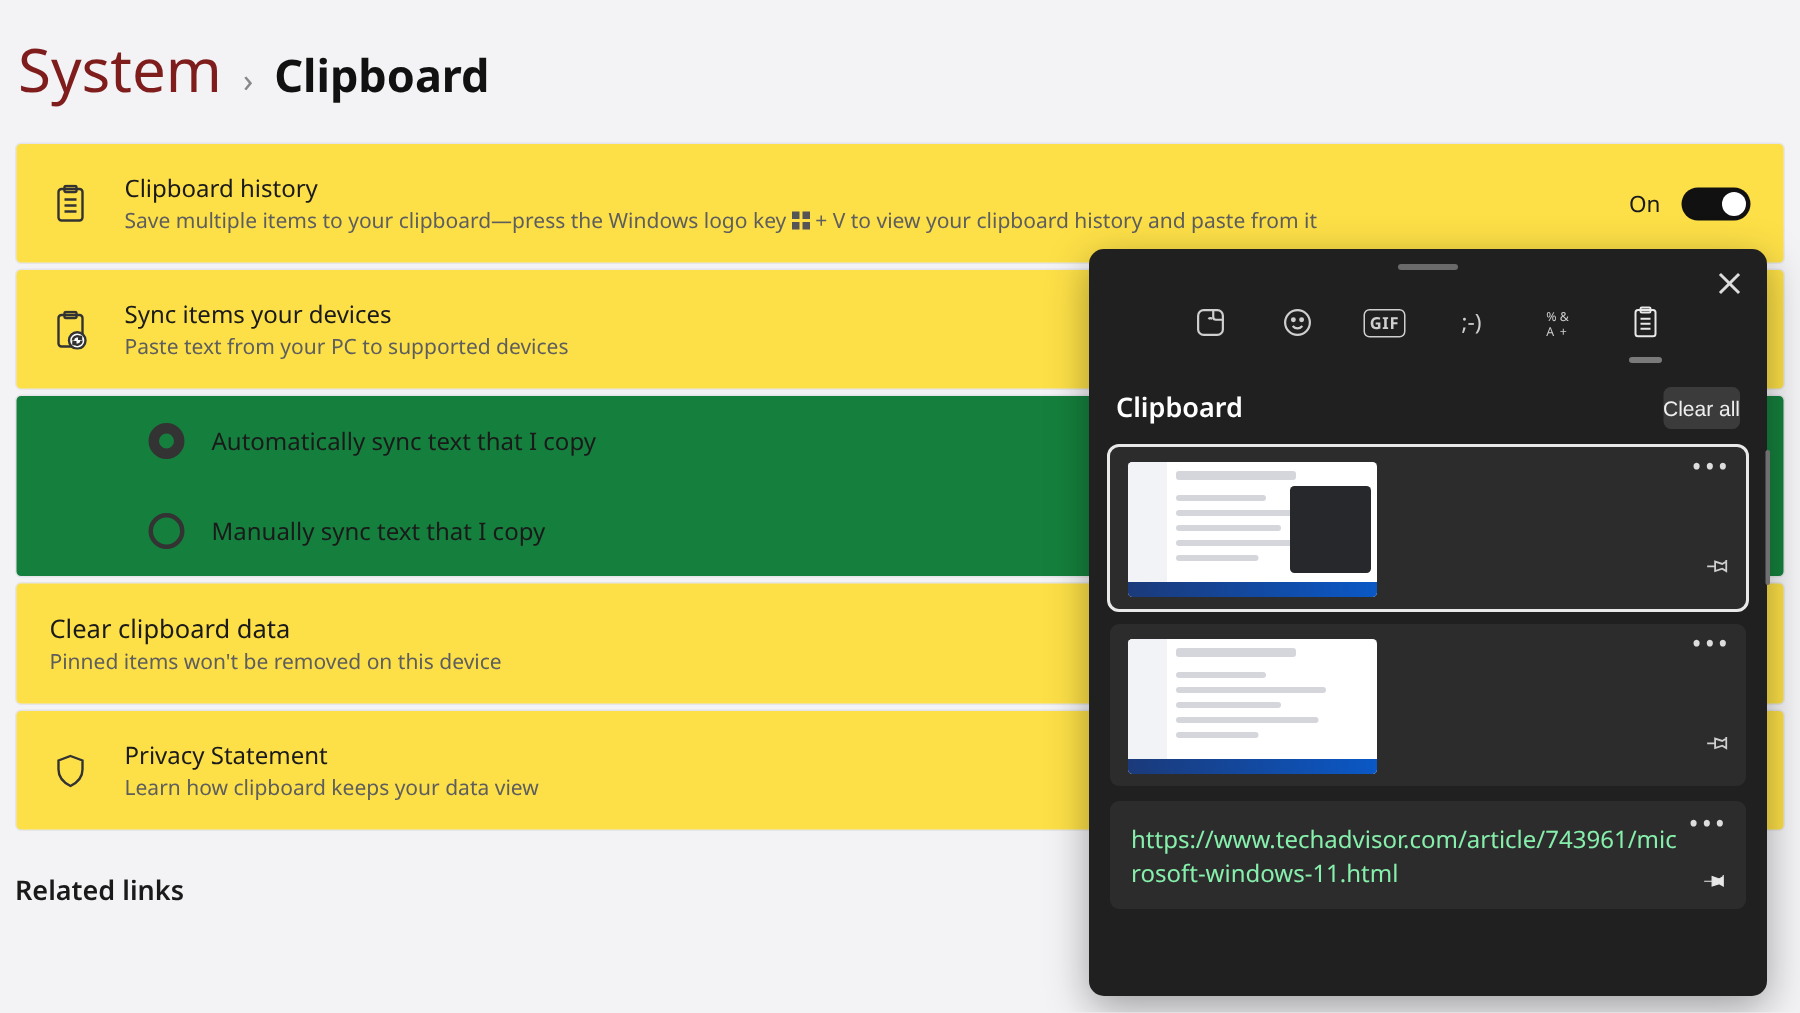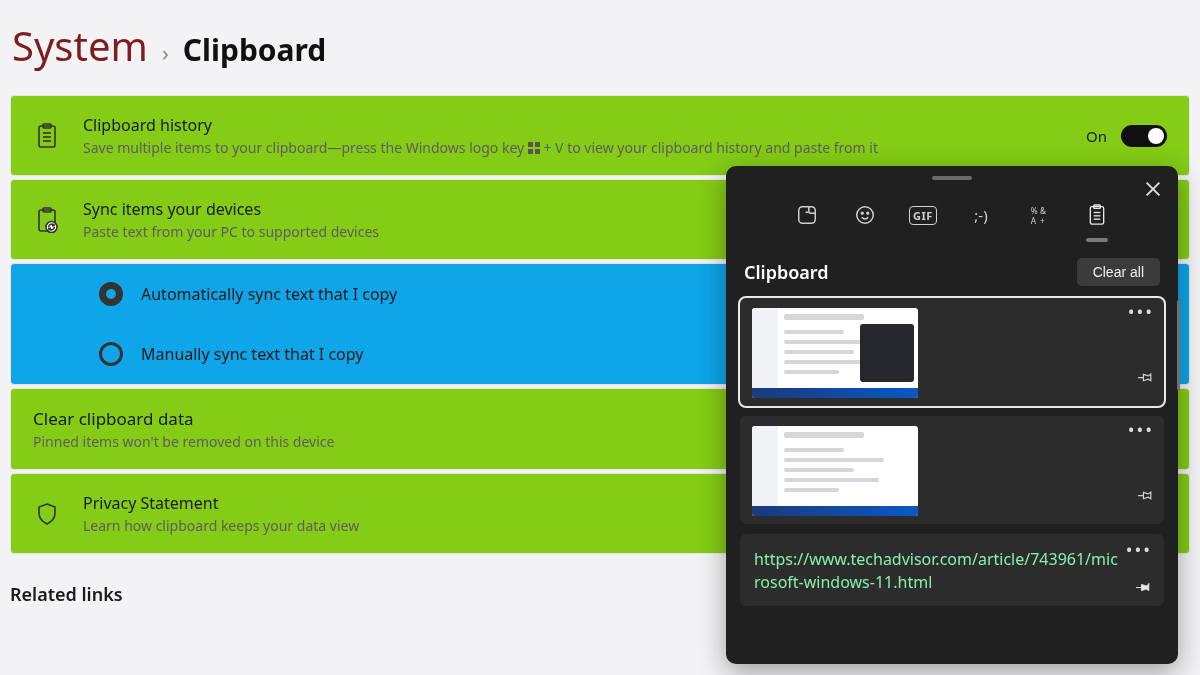--- a/index.html
+++ b/index.html
@@ -37,21 +37,21 @@
     color: #111;
   }
 
   .cards {
     padding: 0 10px;
     display: flex;
     flex-direction: column;
     gap: 3px;
   }
   .card {
-    background: #84cc16;
+    background: #fde047;
     border: 1px solid #e6e6ea;
     border-radius: 4px;
     padding: 18px 22px;
     display: flex;
     align-items: center;
     gap: 22px;
   }
   .card .icon-slot {
     width: 28px;
     display:flex;
@@ -77,21 +77,21 @@
   .toggle-area { display:flex; align-items:center; gap:14px; }
   .toggle-label { font-size:15px; }
   .toggle {
     width:46px; height:22px; border-radius:11px; background:#111; position:relative; cursor:pointer;
   }
   .toggle::after {
     content:""; position:absolute; right:3px; top:3px; width:16px; height:16px; border-radius:50%; background:#fff;
   }
 
   
-  .sub-card { background:#0ea5e9; border:1px solid #e6e6ea; border-radius:4px; }
+  .sub-card { background:#15803d; border:1px solid #e6e6ea; border-radius:4px; }
   .radio-row { display:flex; align-items:center; gap:18px; padding:18px 22px 18px 88px; }
   .radio {
     width:24px; height:24px; border-radius:50%; border:3px solid #333; position:relative; flex:none;
   }
   .radio.checked { border-width:7px; }
   .radio-label { font-size:16px; }
 
   .clear-card .title { font-size:17px; }
   .clear-card .desc { font-size:14px; }
 
@@ -137,21 +137,21 @@
     content:""; position:absolute; left:2px; right:2px; bottom:-14px; height:4px; border-radius:2px; background:#7a7a7a;
   }
   .gif-badge { font-size:11px; font-weight:700; border:1.5px solid #cfcfcf; border-radius:4px; padding:1px 3px; letter-spacing:.5px; }
 
   .popup-header {
     display:flex; align-items:center; justify-content:space-between;
     padding: 30px 18px 12px 18px;
   }
   .popup-header .htitle { font-size:18px; font-weight:600; color:#fff; }
   .clear-all-btn {
-    background:#3b3b3b; color:#eee; border:none; border-radius:5px; padding:6px 16px; font-size:14px; cursor:pointer;
+    background:#3b3b3b; color:#eee; border:none; border-radius:5px; padding:6px 0; font-size:14px; cursor:pointer;
   }
 
   .popup-list { padding:0 14px; display:flex; flex-direction:column; gap:10px; position:relative; }
   .scroll-indicator { position:absolute; right:-2px; top:2px; width:3px; height:90px; background:#6f6f6f; border-radius:2px; }
   .clip-item {
     background:#2c2c2c; border-radius:6px; padding:10px 12px 8px 12px; position:relative;
     display:flex; gap:12px; min-height:96px;
   }
   .clip-item.selected { outline:2px solid #e9e9e9; outline-offset:0; }
   .thumb {

